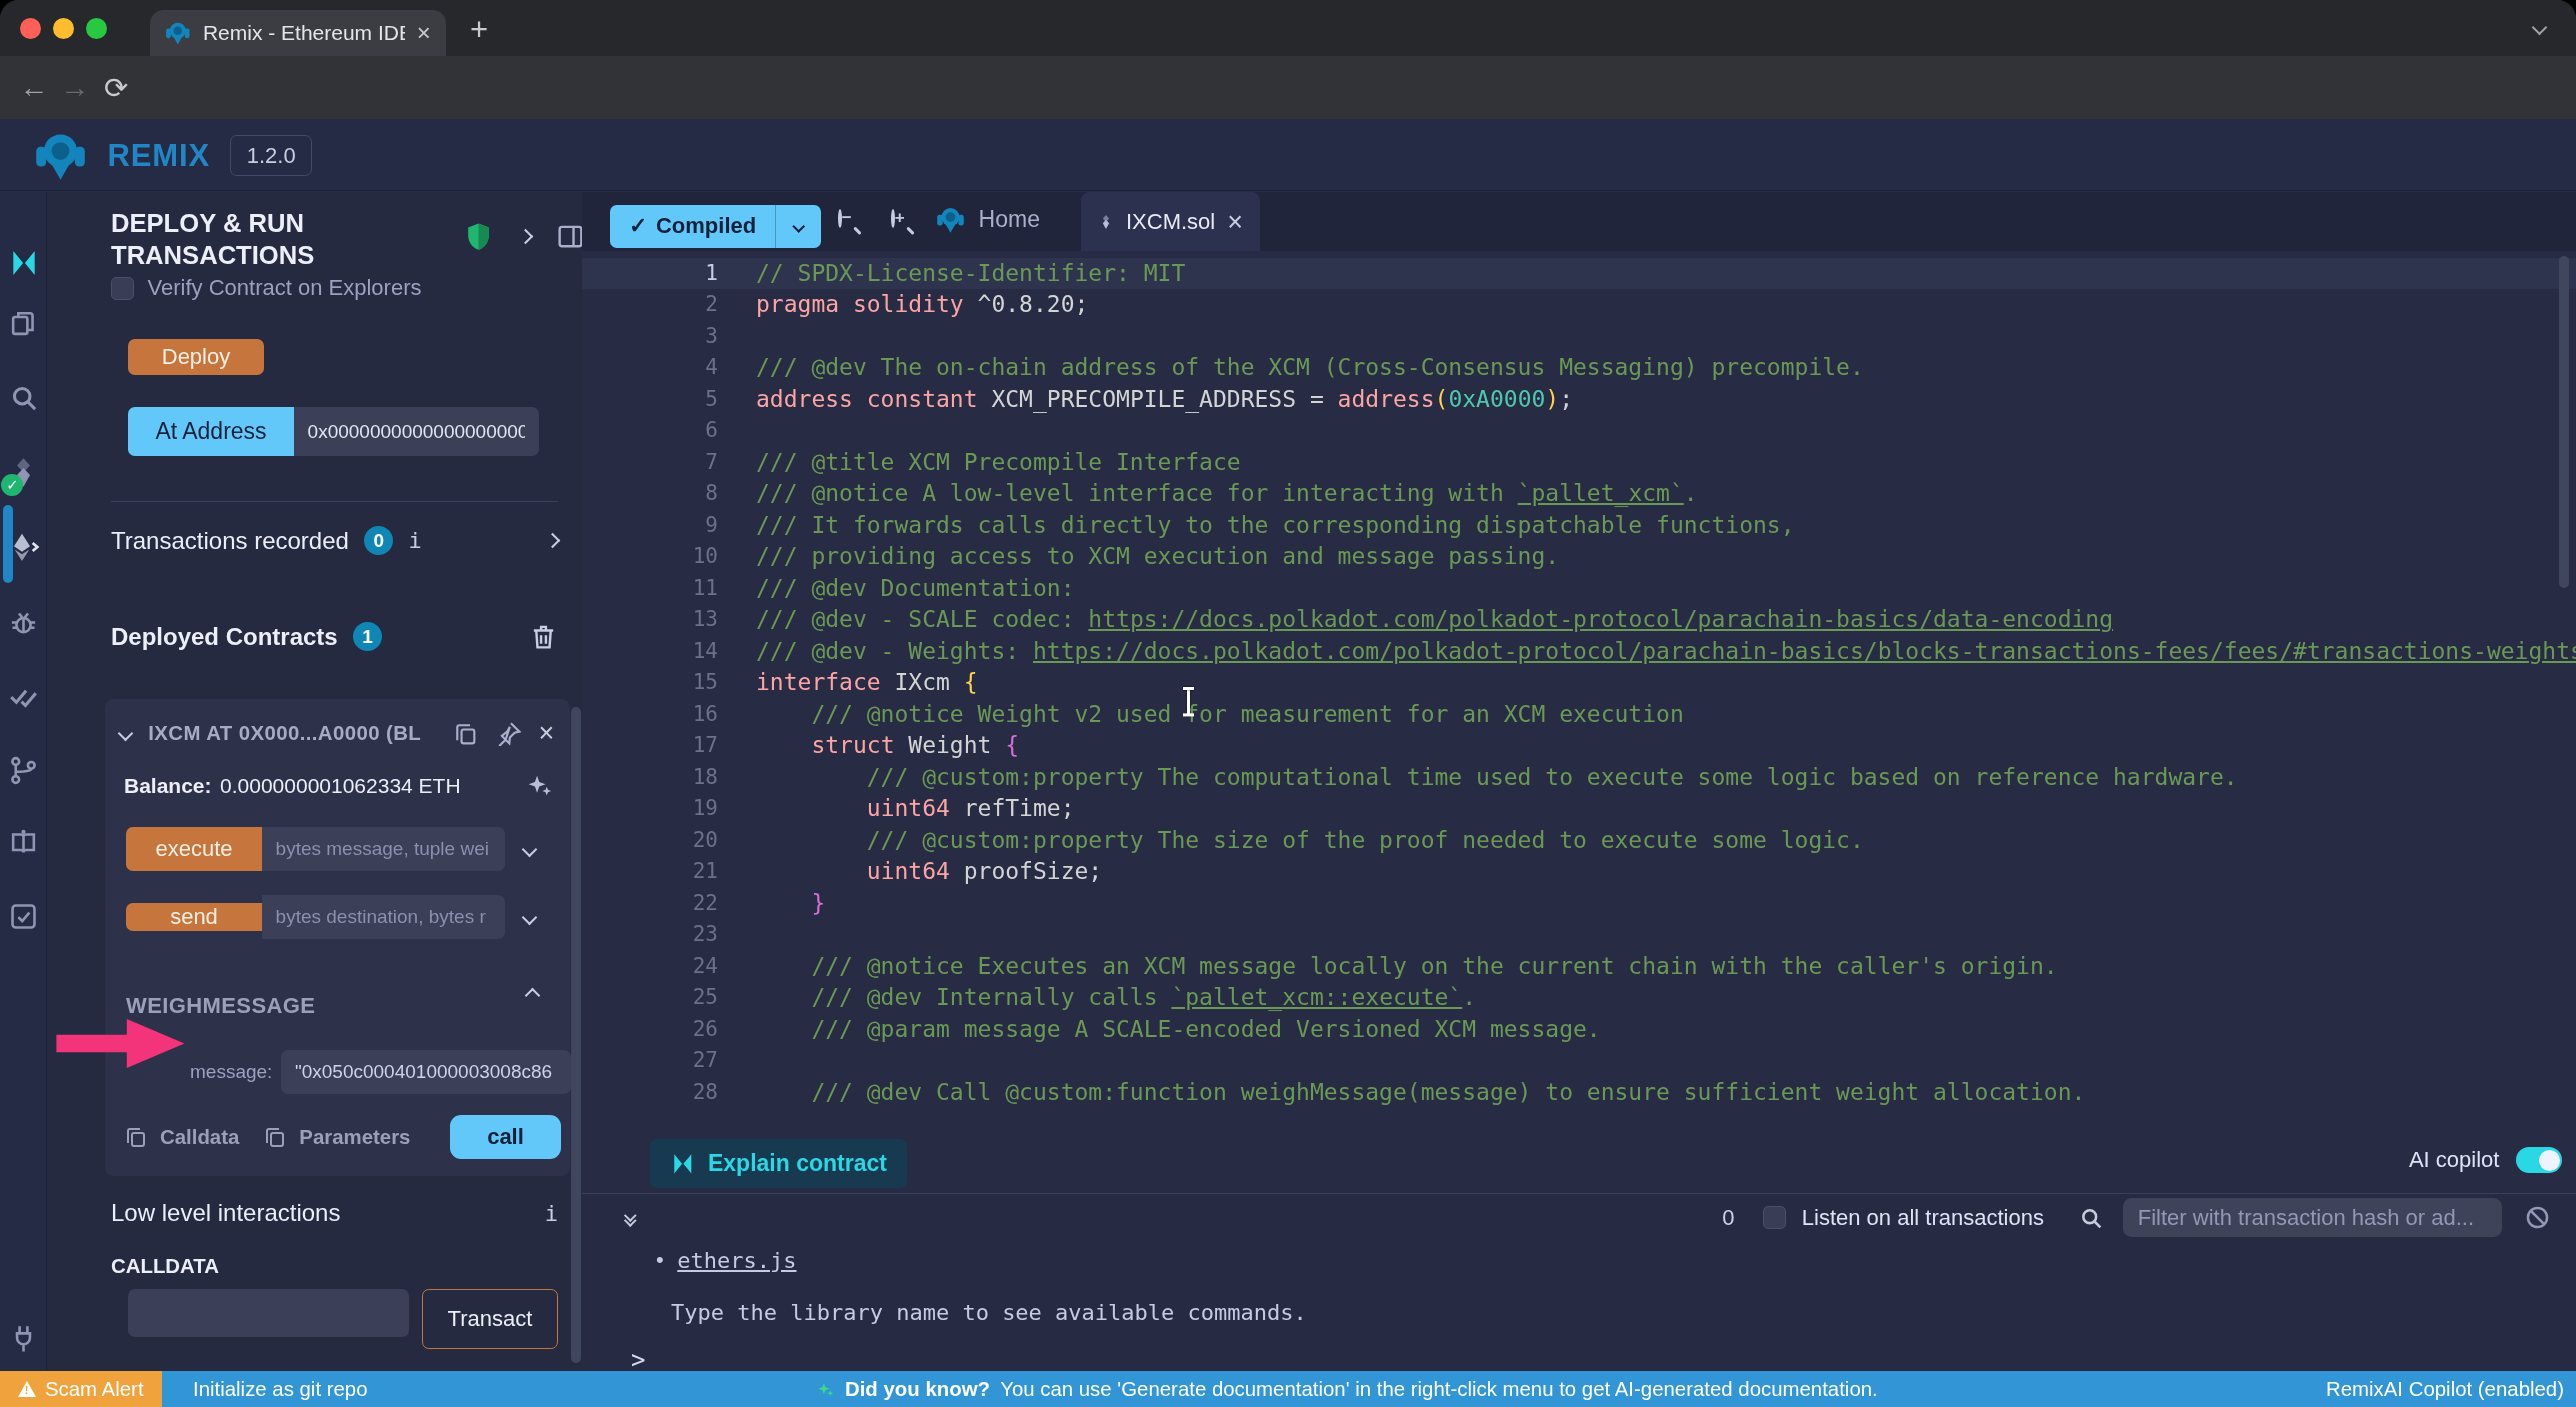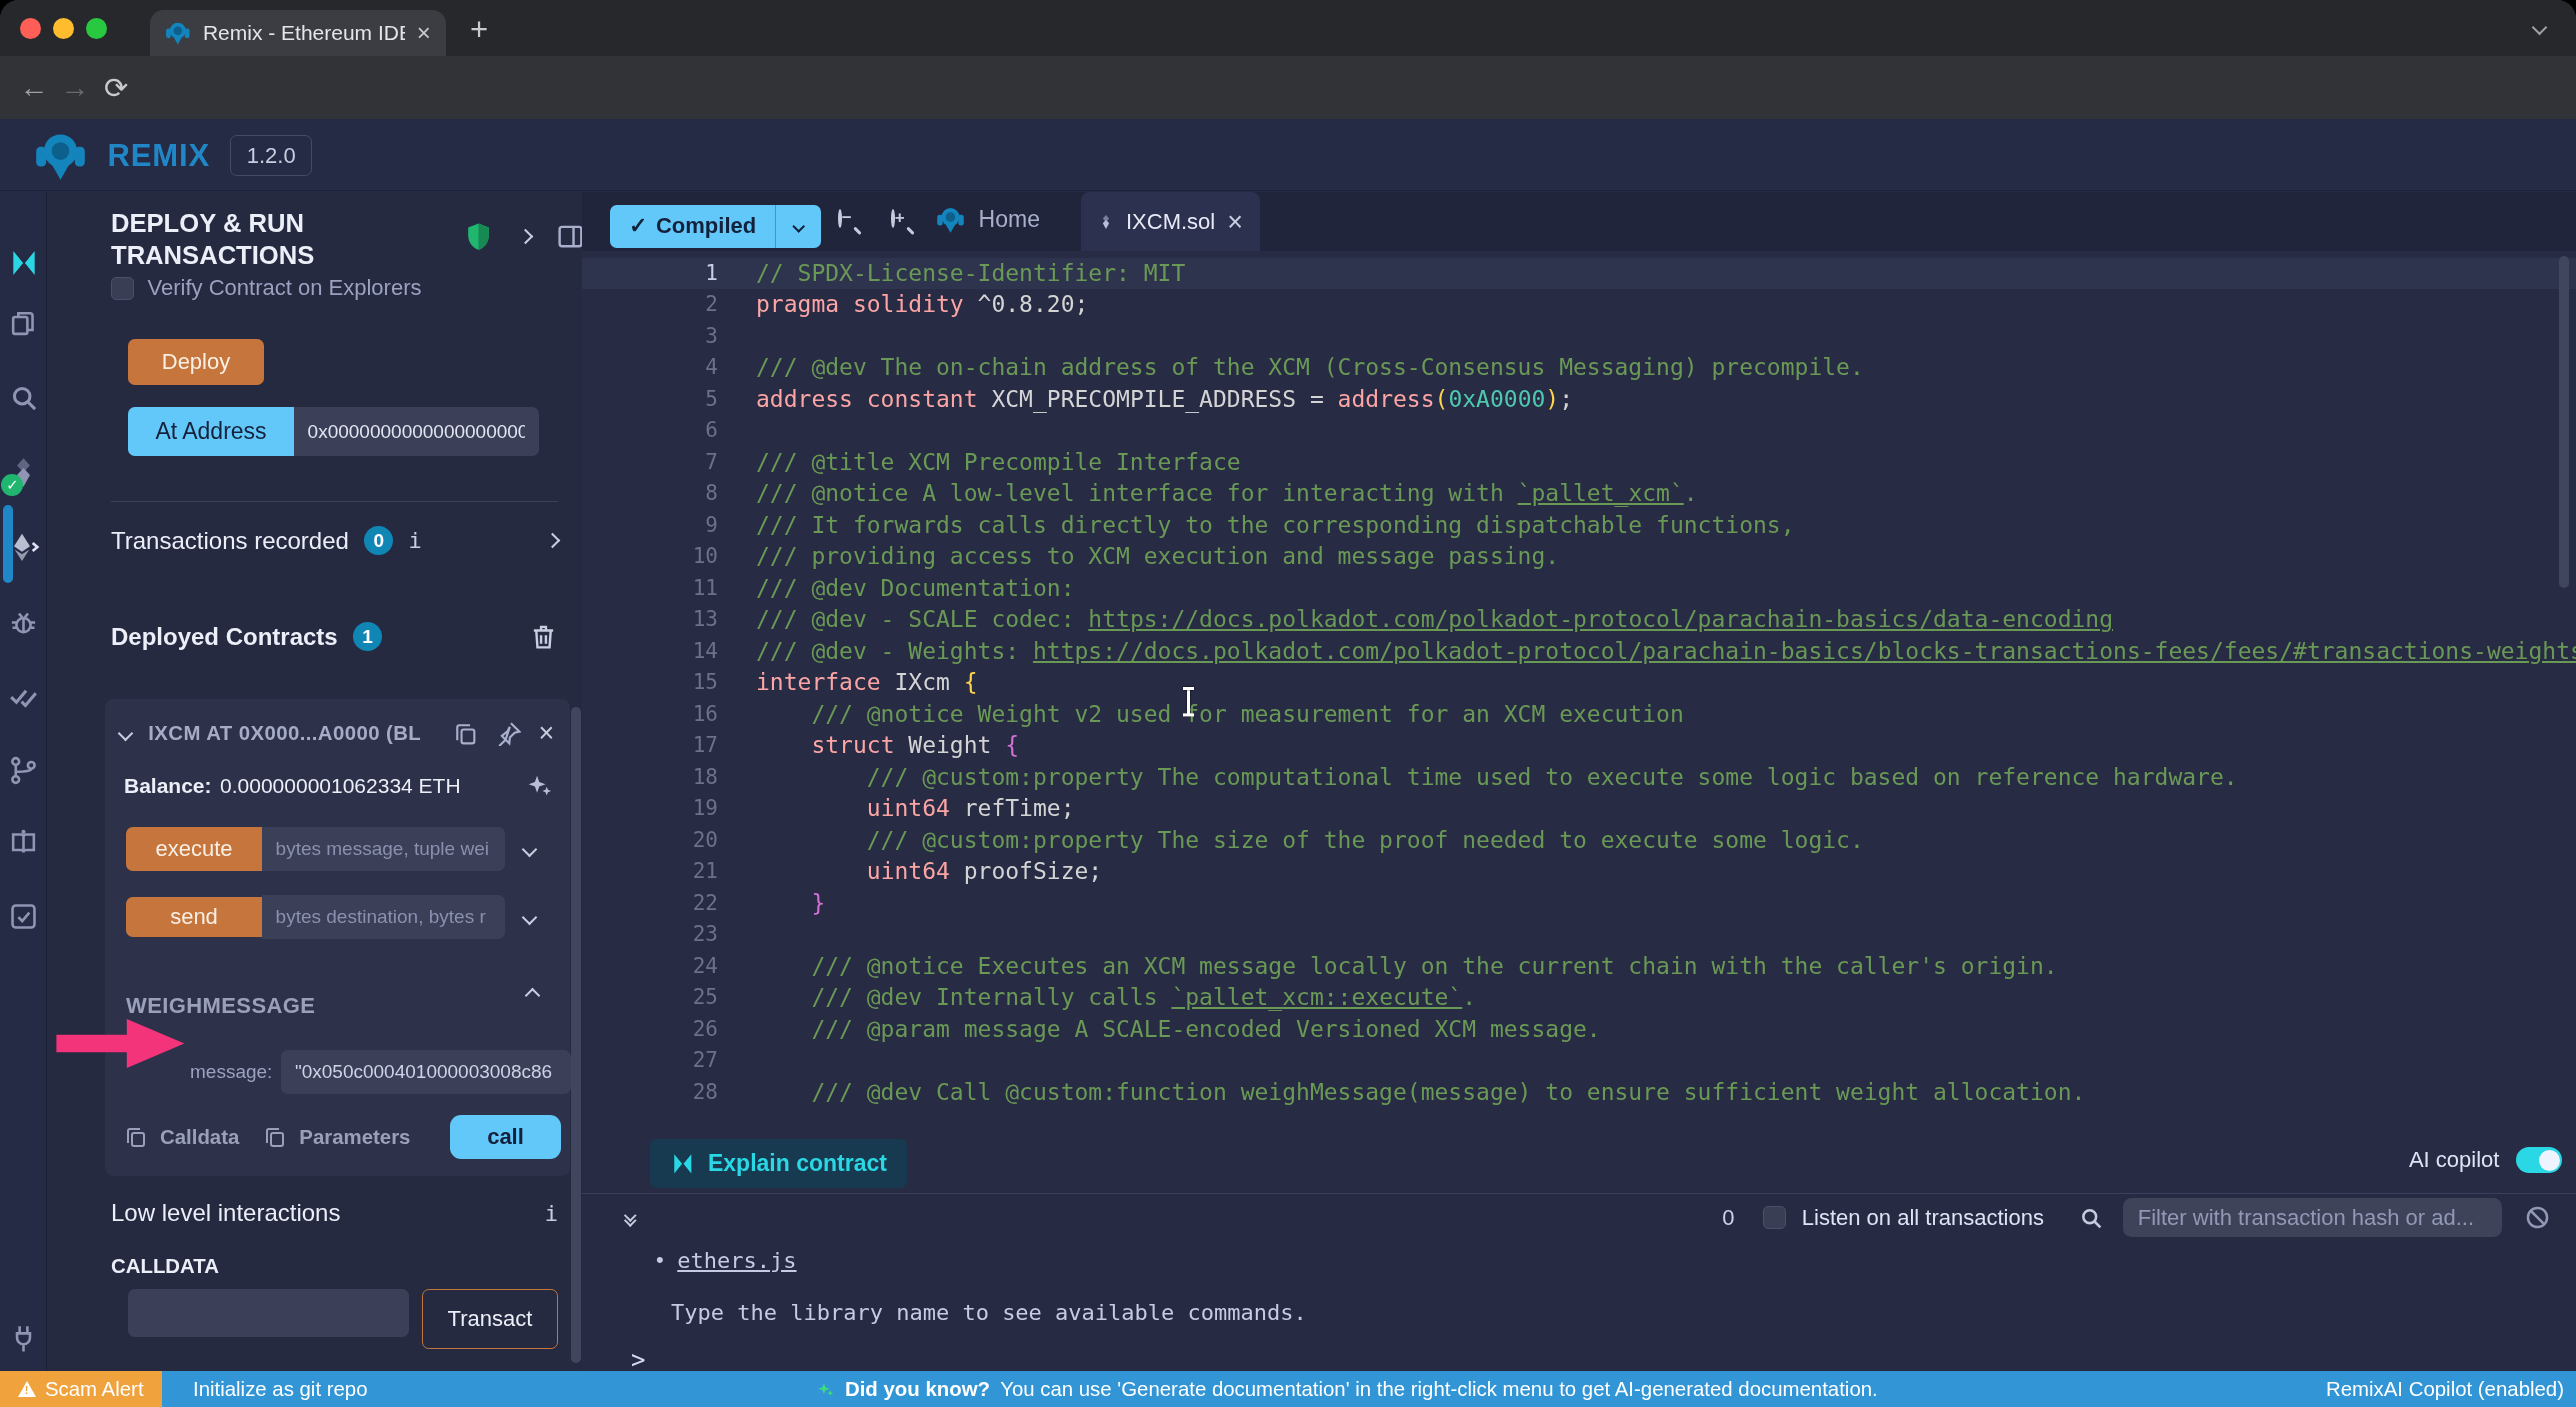--- a/index.html
+++ b/index.html
@@ -405,21 +405,21 @@
         </svg>
       <span class="chev" style="color:#c9cde0"></span>
       <svg width="29" height="29" style="color:#aab0cc" viewBox="0 0 34 34">
           <use href="#sy-panel"></use>
         </svg>
     </div>
     <div class="abs row" style="left:64px;top:83px;gap:13.6px">
       <span class="cb"></span>
       <span class="mut" style="font-size:22px">Verify Contract on Explorers</span>
     </div>
-    <div class="abs obtn" style="left:81px;top:147px;width:136px;height:46px">Deploy</div>
+    <div class="abs obtn" style="left:81px;top:147px;width:136px;height:36px">Deploy</div>
     <div class="abs row" style="left:81px;top:215px">
       <span class="bbtn" style="width:166px;height:49px;border-radius:6.8px 0 0 6.8px;font-weight:normal;font-size:23px">At Address</span>
       <input class="field" style="width: 245px; height: 49px; border-radius: 0px 6.8px 6.8px 0px; color: rgb(227, 230, 242);" value="0x0000000000000000000000">
     </div>
     <div class="abs divl" style="left:64px;top:309px;width:447px"></div>
     <div class="abs row" style="left:64px;top:334px;width:447px;gap:15.3px">
       <span style="color:#eceef8;font-size:24px">Transactions recorded</span>
       <span class="badge">0</span>
       <span class="inf">i</span>
       <span class="chev" style="margin-left:auto;color:#c9cde0"></span>
@@ -450,21 +450,21 @@
         <svg width="29" height="29" style="margin-left:auto;color:#b9bdd8" viewBox="0 0 34 34">
             <use href="#sy-sparkle"></use>
           </svg>
       </div>
       <div class="abs row" style="left:21px;top:128px">
         <span class="obtn" style="width:136px;height:44px;border-radius:6.8px 0 0 6.8px">execute</span>
         <input class="field" style="width: 243px; height: 44px; border-radius: 0px 6.8px 6.8px 0px;" placeholder="bytes message, tuple wei">
         <span class="chev d" style="margin-left:19px;color:#c9cde0"></span>
       </div>
       <div class="abs row" style="left:21px;top:196px">
-        <span class="obtn" style="width:136px;height:40px;border-radius:6.8px 0 0 6.8px">send</span>
+        <span class="obtn" style="width:136px;height:28px;border-radius:6.8px 0 0 6.8px">send</span>
         <input class="field" style="width: 243px; height: 44px; border-radius: 0px 6.8px 6.8px 0px;" placeholder="bytes destination, bytes r">
         <span class="chev d" style="margin-left:19px;color:#c9cde0"></span>
       </div>
       <span class="abs seclab" style="left:21px;top:294px">WEIGHMESSAGE</span>
       <span class="abs chev u" style="left:422px;top:291px;color:#c9cde0"></span>
       <div class="abs row" style="left:85px;top:351px;gap:9px">
         <span class="mut" style="font-size:19px">message:</span>
         <input class="field" style="width: 290px; height: 44px;" value="&quot;0x050c000401000003008c86">
       </div>
       <div class="abs row" style="left:19px;top:416px;width:437px;gap:12px">

